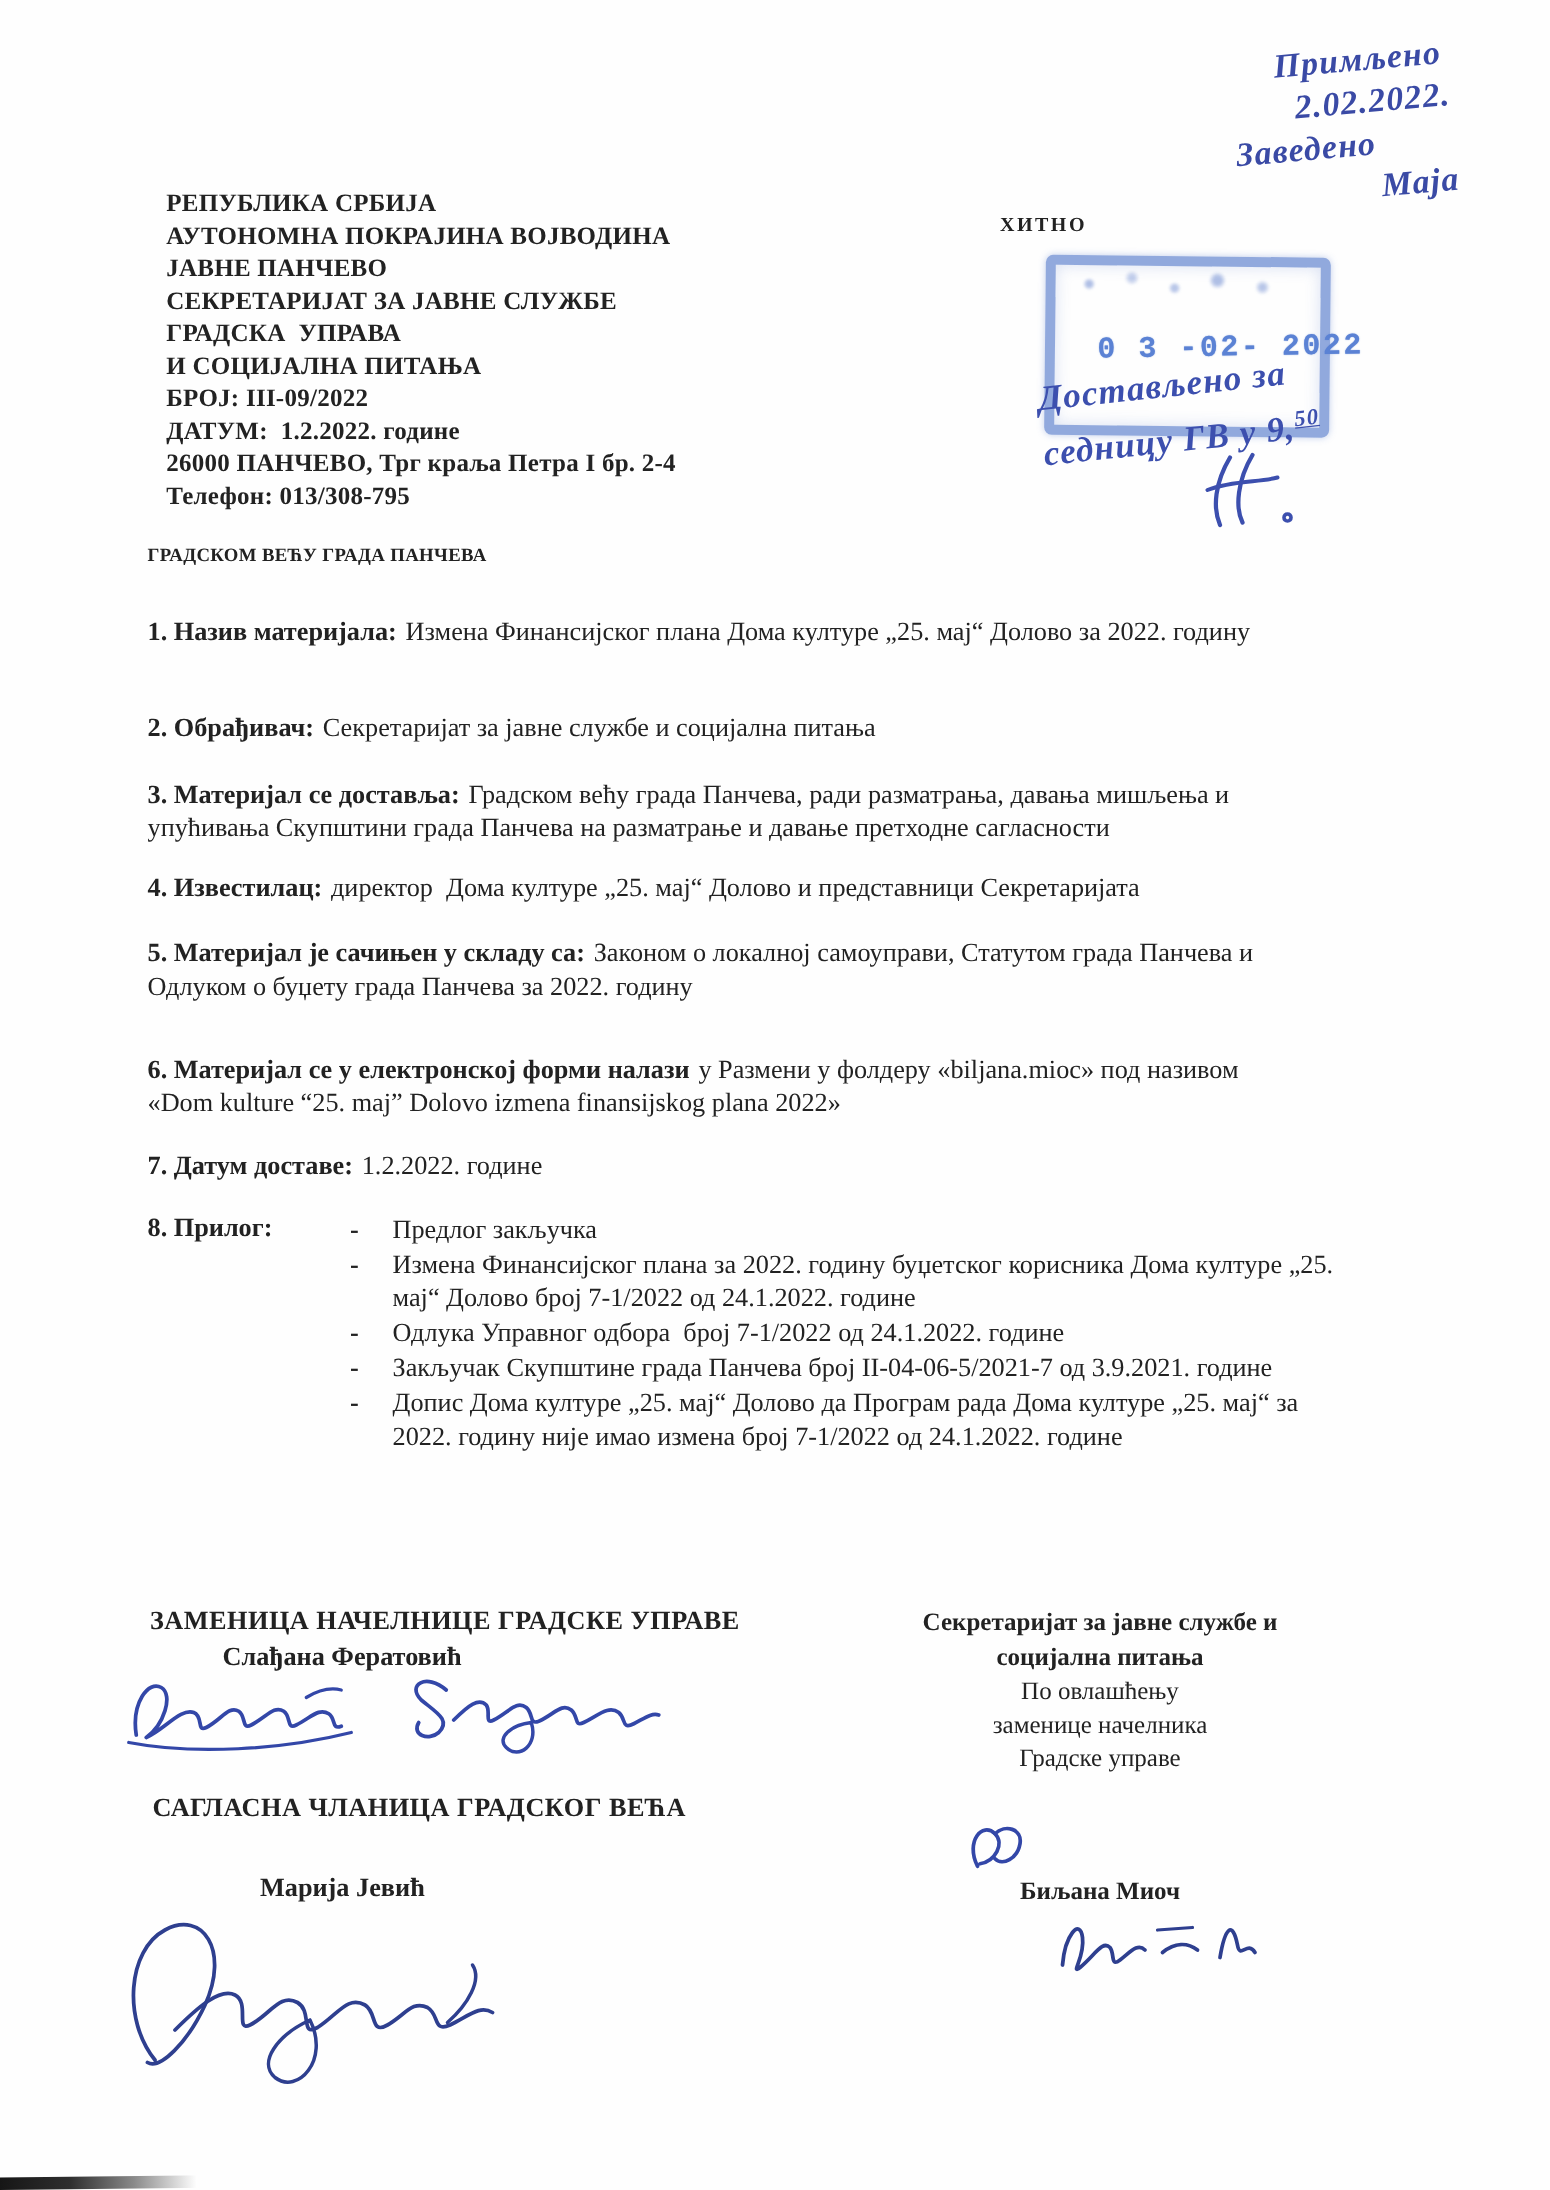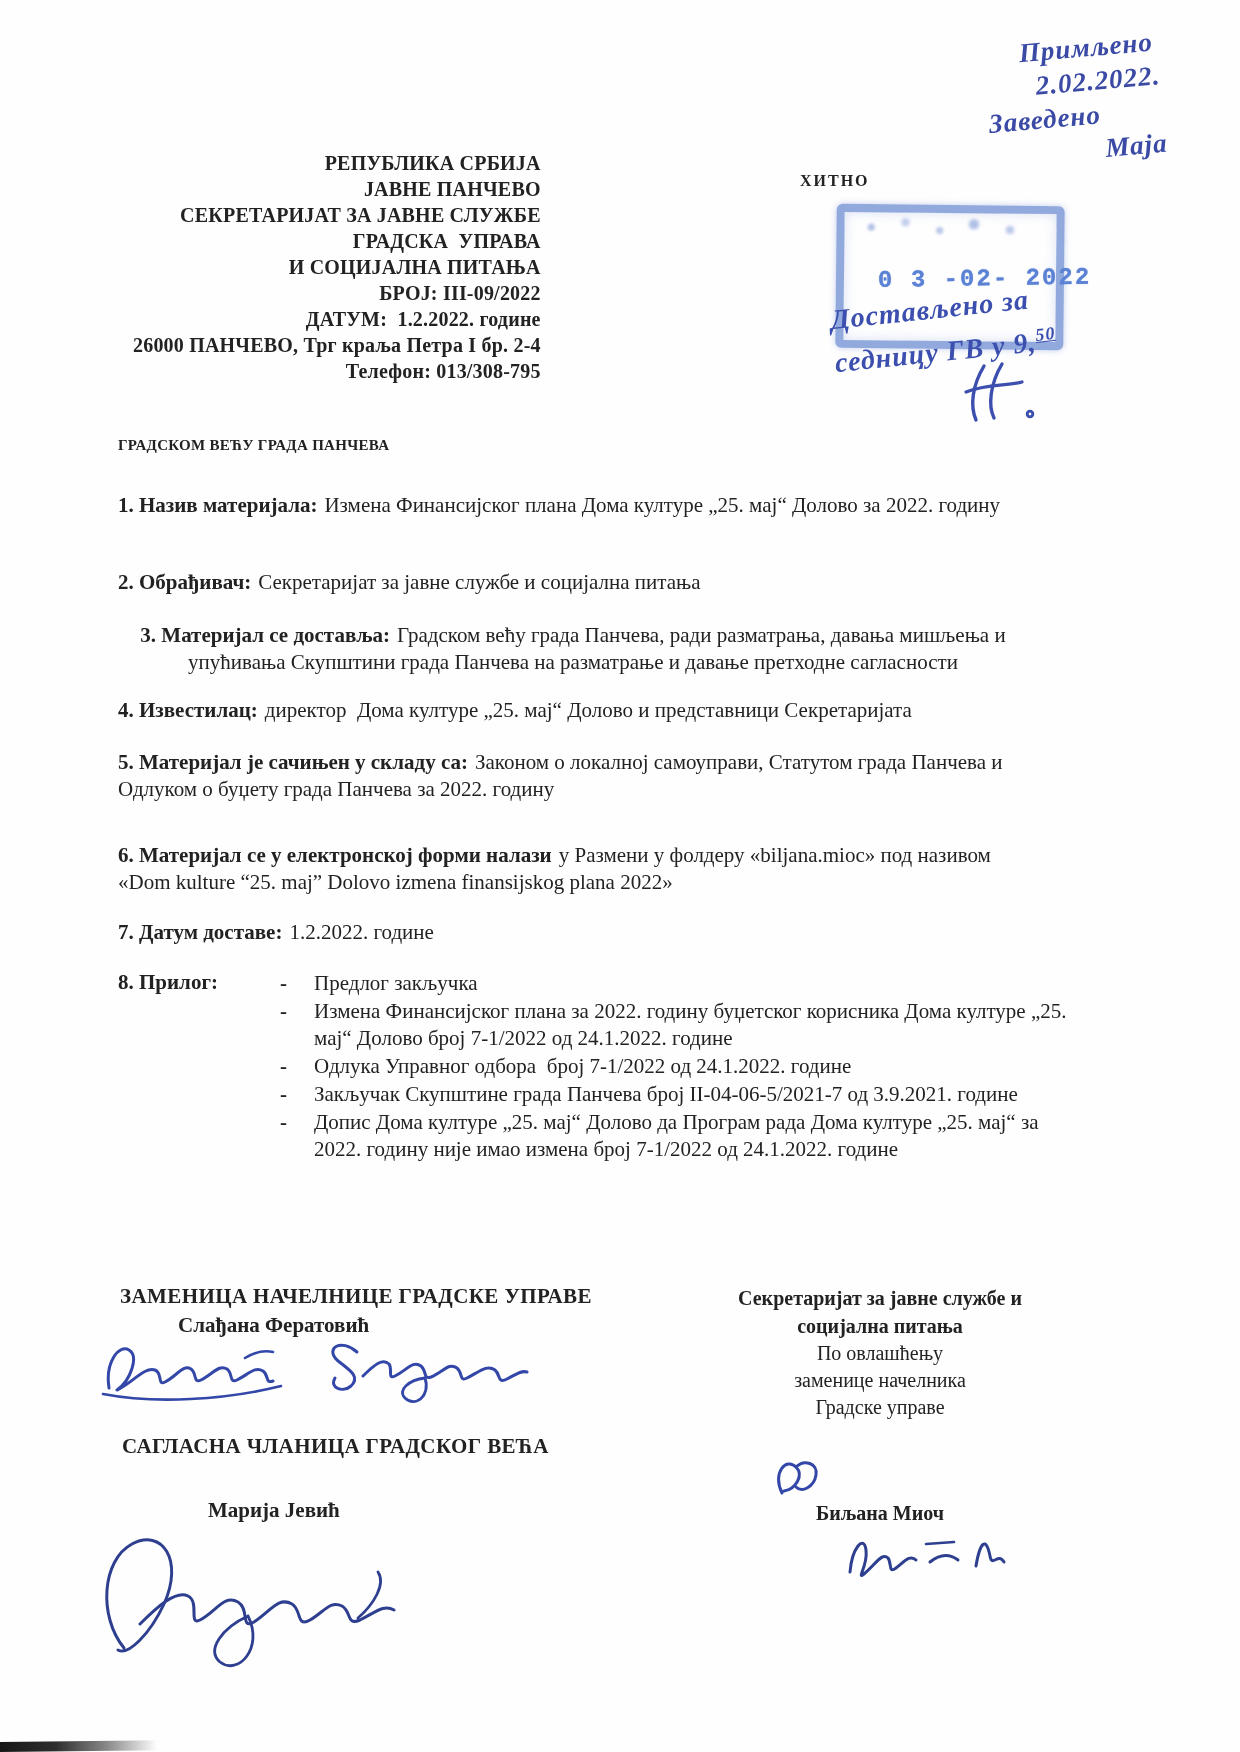--- a/index.html
+++ b/index.html
@@ -7,21 +7,21 @@
     position:relative;
     width:1240px;height:1752px;
     margin:0 auto;
     background:#fefefe;
     font-family:"Liberation Serif","DejaVu Serif",serif;
     color:#222;
     overflow:hidden;
   }
   
   .header{position:absolute;left:133px;top:150px;font-weight:bold;font-size:20px;line-height:26px;letter-spacing:.2px;}
-  .header div{white-space:pre-wrap;text-align:right;}
+  .header div{white-space:pre-wrap;}
   .urgent{position:absolute;left:800px;top:172px;font-weight:bold;font-size:16px;letter-spacing:2px;}
   
   .recv-note{
     position:absolute;left:985px;top:28px;width:260px;
     transform:rotate(-5deg);
     font-style:italic;font-size:27px;line-height:34px;
     color:#3a4aa5;font-weight:bold;letter-spacing:1px;
   }
   .recv-note div:nth-child(1){margin-left:38px;}
   .recv-note div:nth-child(2){margin-left:52px;}
@@ -61,21 +61,21 @@
   }
   .stamp-note sup{font-size:18px;text-decoration:underline;}
   .sig-svg{position:absolute;}
   
   .addressee{position:absolute;left:118px;top:437px;font-weight:bold;font-size:15px;letter-spacing:.3px;}
   .itm{position:absolute;left:118px;width:910px;font-size:21px;line-height:27px;}
   .itm .lbl{font-weight:bold;margin-right:7px;white-space:pre-wrap;}
   .itm .txt{white-space:pre-wrap;}
   .itm1{top:492px;}
   .itm2{top:569px;}
-  .itm3{top:622px;text-align:center;}
+  .itm3{top:622px;}
   .itm4{top:697px;}
   .itm5{top:749px;}
   .itm6{top:842px;}
   .itm7{top:919px;}
   .att-label{position:absolute;left:118px;top:970px;font-weight:bold;font-size:21px;}
   .att-list{position:absolute;left:280px;top:970px;width:810px;font-size:21px;line-height:27px;}
   .att-item{display:flex;margin-bottom:1px;}
   .att-dash{width:34px;flex:0 0 34px;font-weight:bold;}
   .att-text{width:770px;white-space:pre-wrap;}
   
@@ -97,20 +97,21 @@
   }
   svg path{fill:none;stroke-linecap:round;stroke-linejoin:round;}
 </style>
 </head>
 <body>
 
 <div class="page">
 
   <div class="header">
     <div>РЕПУБЛИКА СРБИЈА</div>
+    <div>АУТОНОМНА ПОКРАЈИНА ВОЈВОДИНА</div>
     <div>ЈАВНЕ ПАНЧЕВО</div>
     <div>СЕКРЕТАРИЈАТ ЗА ЈАВНЕ СЛУЖБЕ</div>
     <div>ГРАДСКА  УПРАВА</div>
     <div>И СОЦИЈАЛНА ПИТАЊА</div>
     <div>БРОЈ: III-09/2022</div>
     <div>ДАТУМ:  1.2.2022. године</div>
     <div>26000 ПАНЧЕВО, Трг краља Петра I бр. 2-4</div>
     <div>Телефон: 013/308-795</div>
   </div>
 

